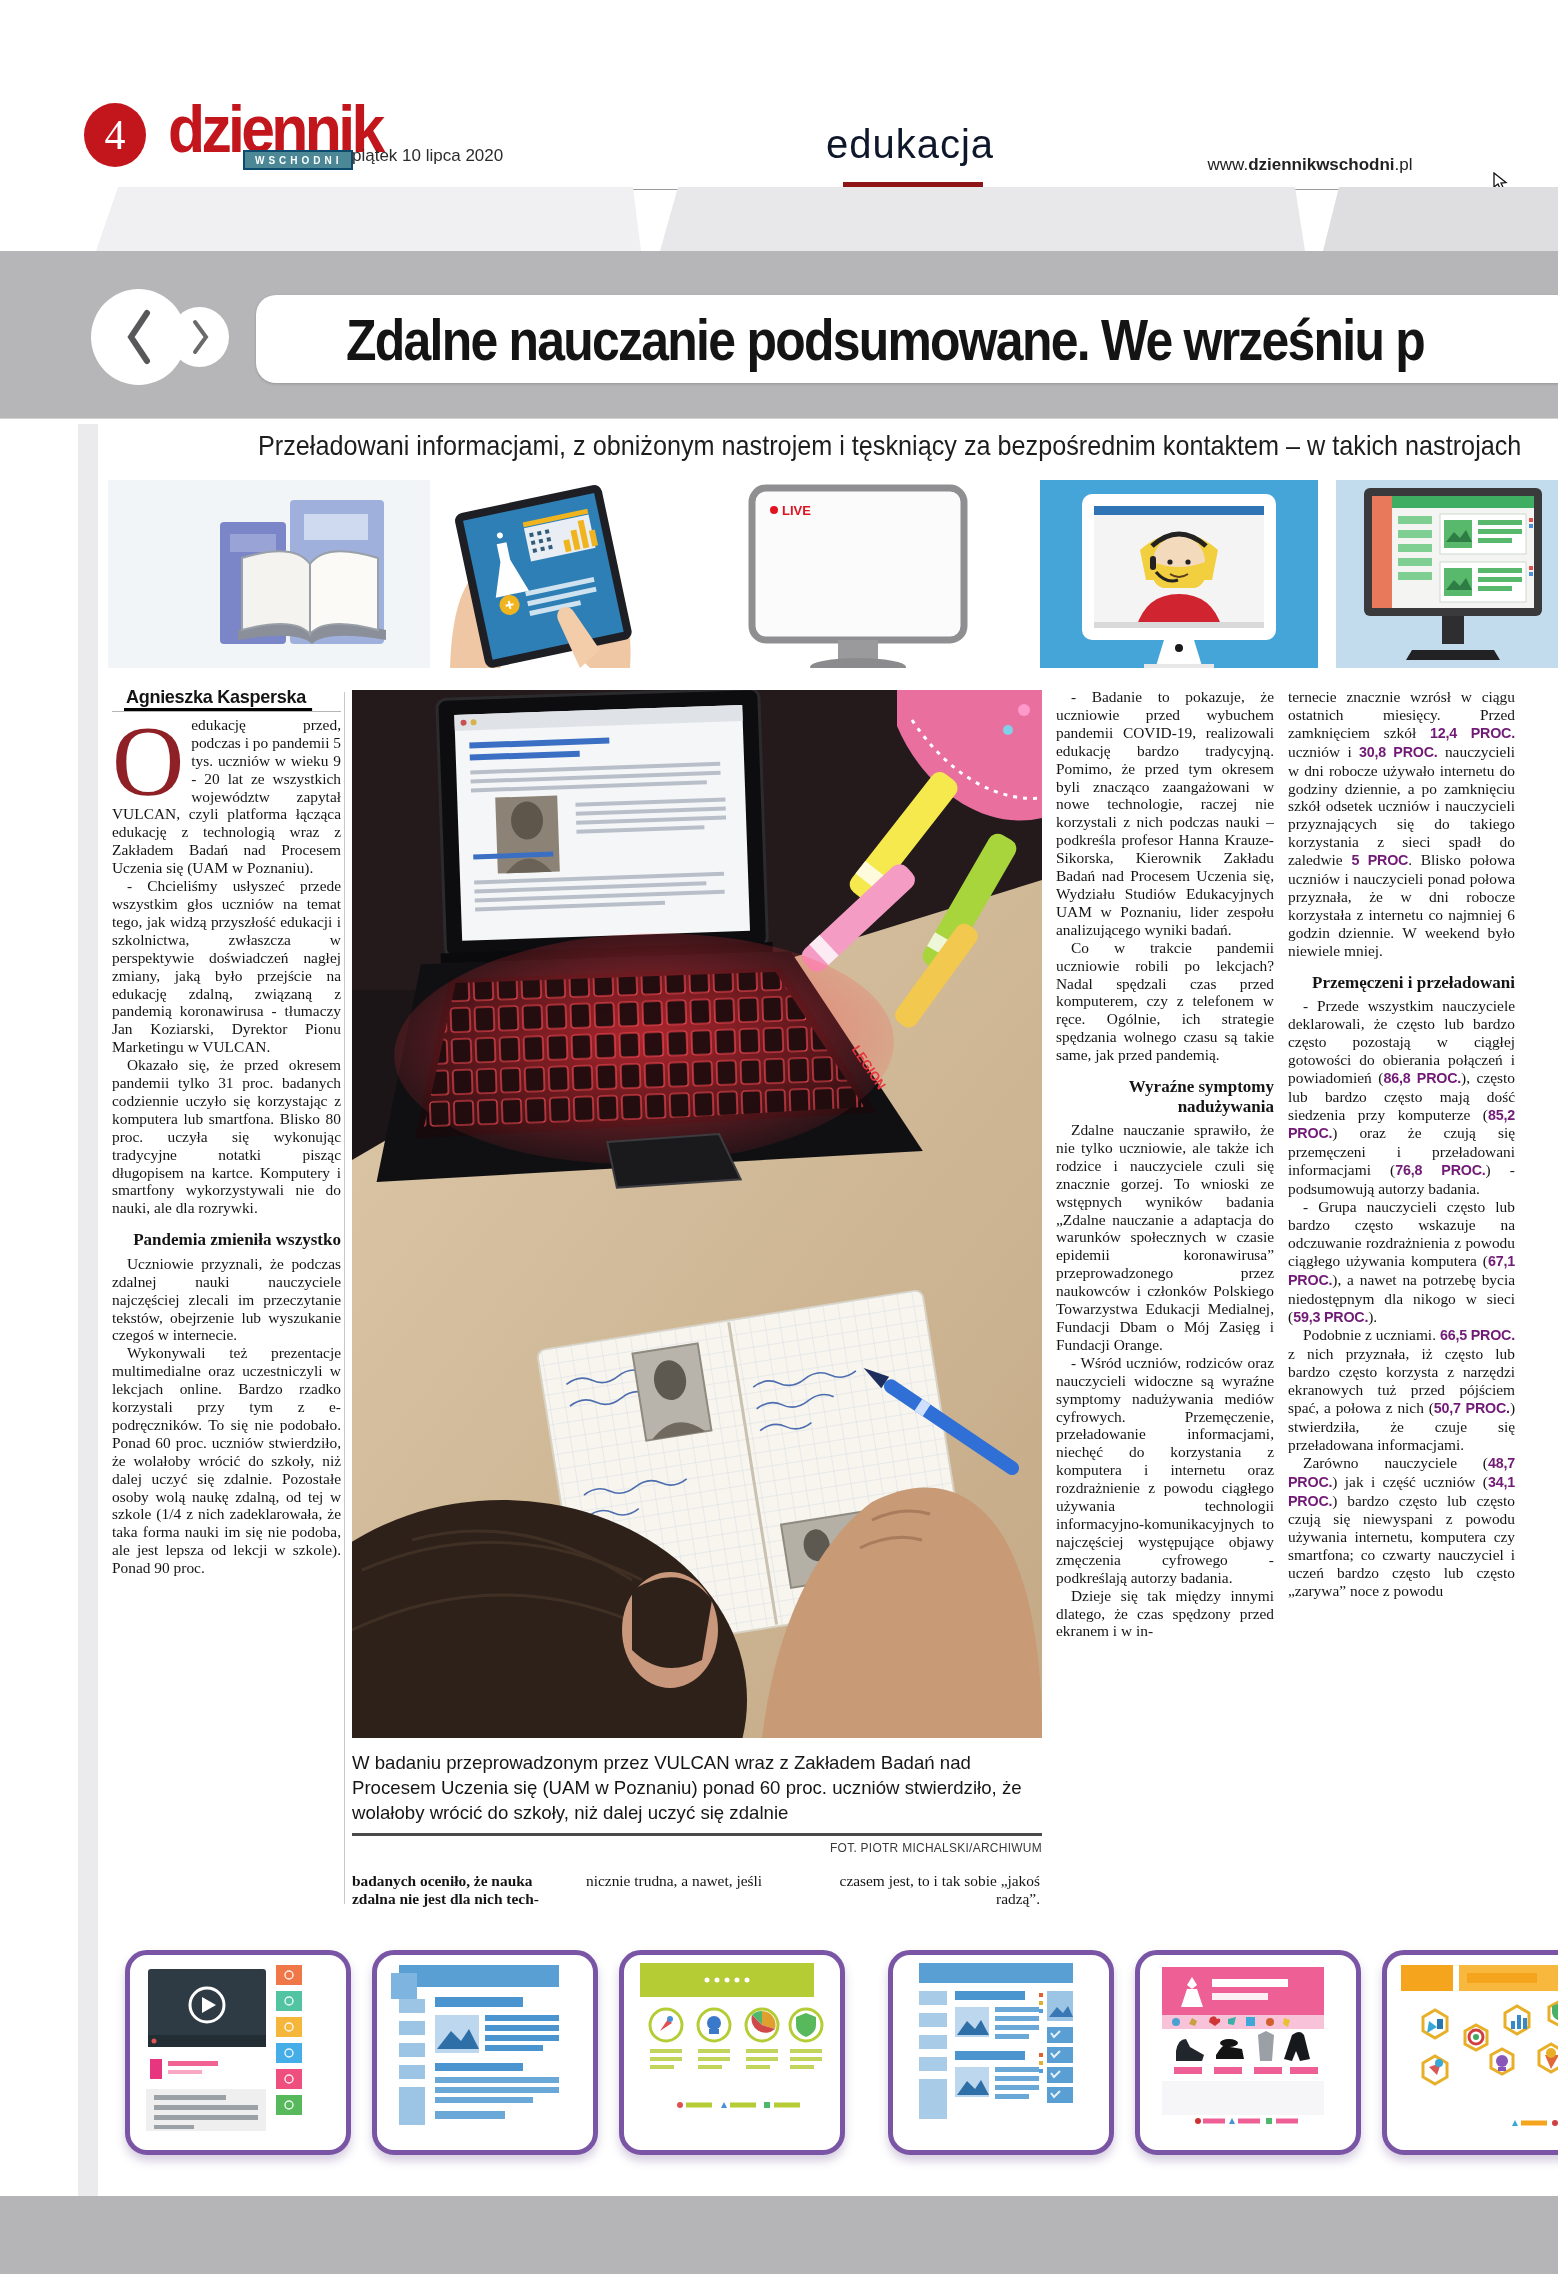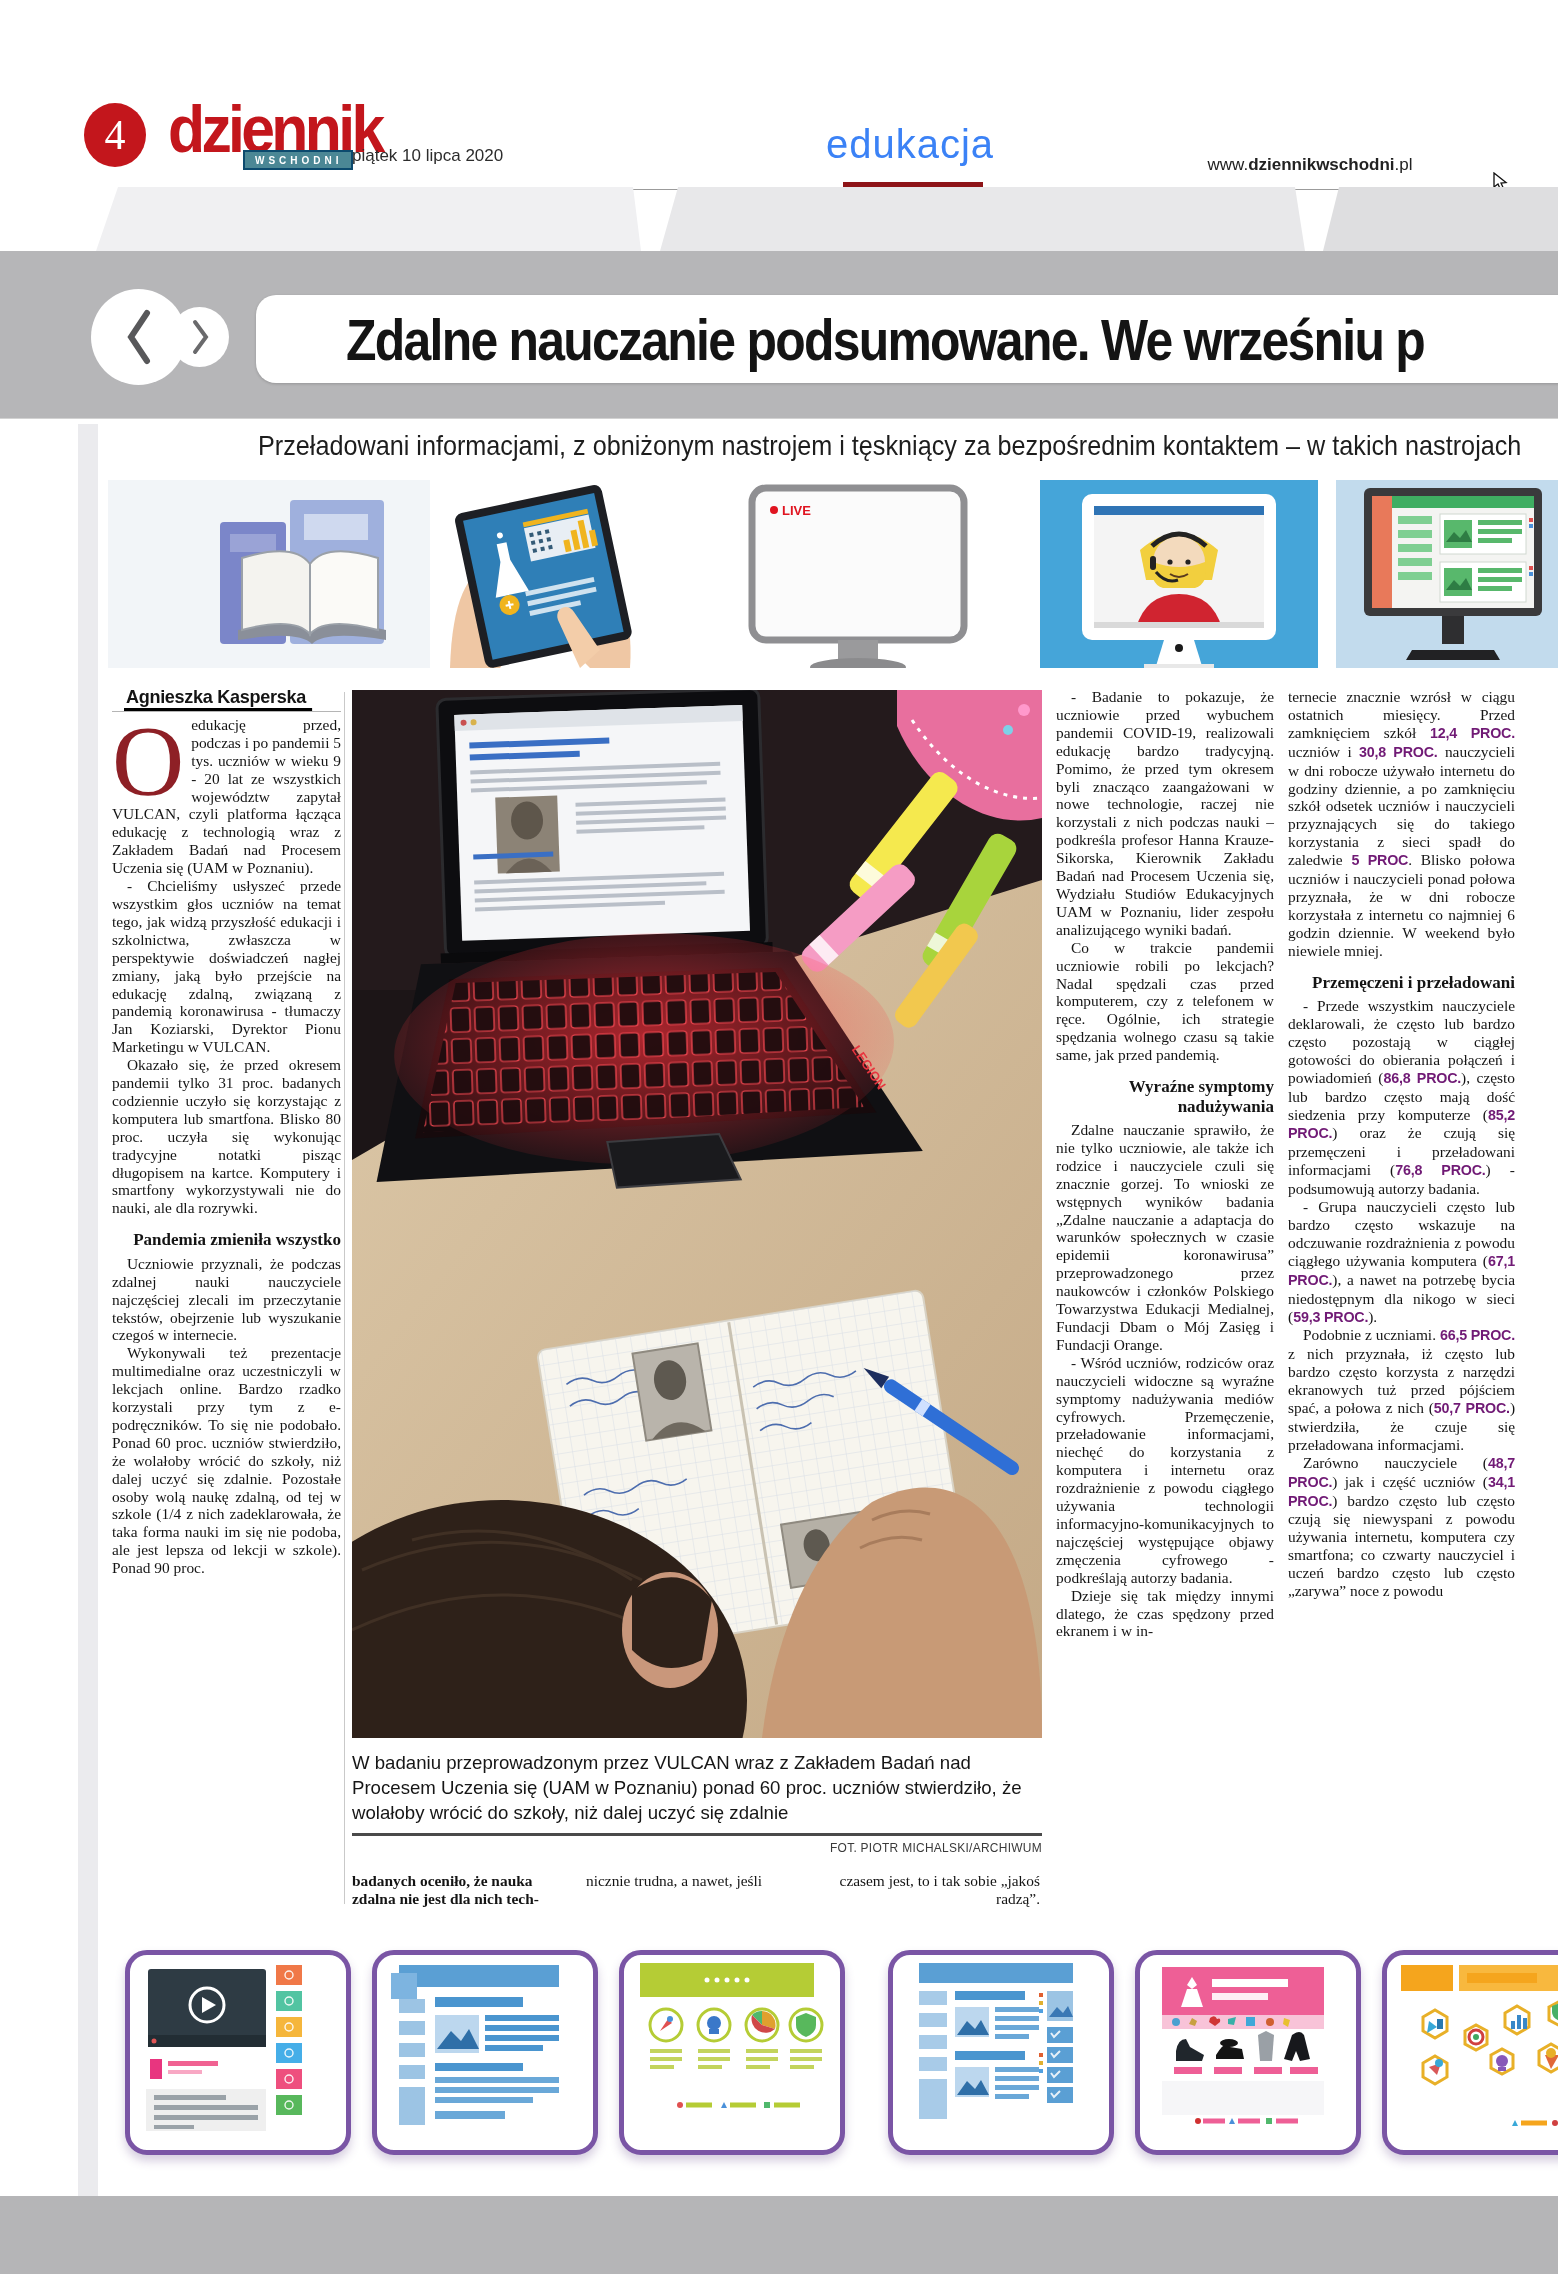--- a/index.html
+++ b/index.html
@@ -17,21 +17,21 @@
     font-weight:800;color:#c3161c;font-size:66px;letter-spacing:-4px;
     transform:scaleX(.92);transform-origin:left top;line-height:66px;}
   .logo-sub{left:243px;top:150px;background:#4b8795;color:#fff;border:2px solid #0c4a6e;
     font-family:"Liberation Sans",sans-serif;font-size:10px;letter-spacing:4px;
     padding:3px 8px 2px 10px;font-weight:700;text-align:center;}
   .date-text{left:352px;top:146px;font-family:"Liberation Sans",sans-serif;
     font-size:17px;color:#2c2c2c;}
   .header-rule{left:352px;top:189px;width:1168px;height:1px;background:#9b9b9b;}
   .section-title{left:770px;top:122px;width:280px;text-align:center;
     font-family:"Liberation Sans",sans-serif;font-weight:100;font-size:40px;
-    color:#3b82f6;letter-spacing:1px;}
+    color:#0f172a;letter-spacing:1px;}
   .section-bar{left:843px;top:182px;width:140px;height:14px;background:#8e1418;}
   .site-url{left:1130px;top:155px;width:360px;text-align:center;
     font-family:"Liberation Sans",sans-serif;font-size:17px;color:#222;}
   .site-url b{font-weight:700;}
   .cursor{left:1492px;top:172px;}
 
   
   .tab{top:187px;height:64px;}
   .tab1{left:96px;width:545px;background:#f0f0f2;
     clip-path:polygon(22px 0,calc(100% - 8px) 0,100% 100%,0 100%);}

